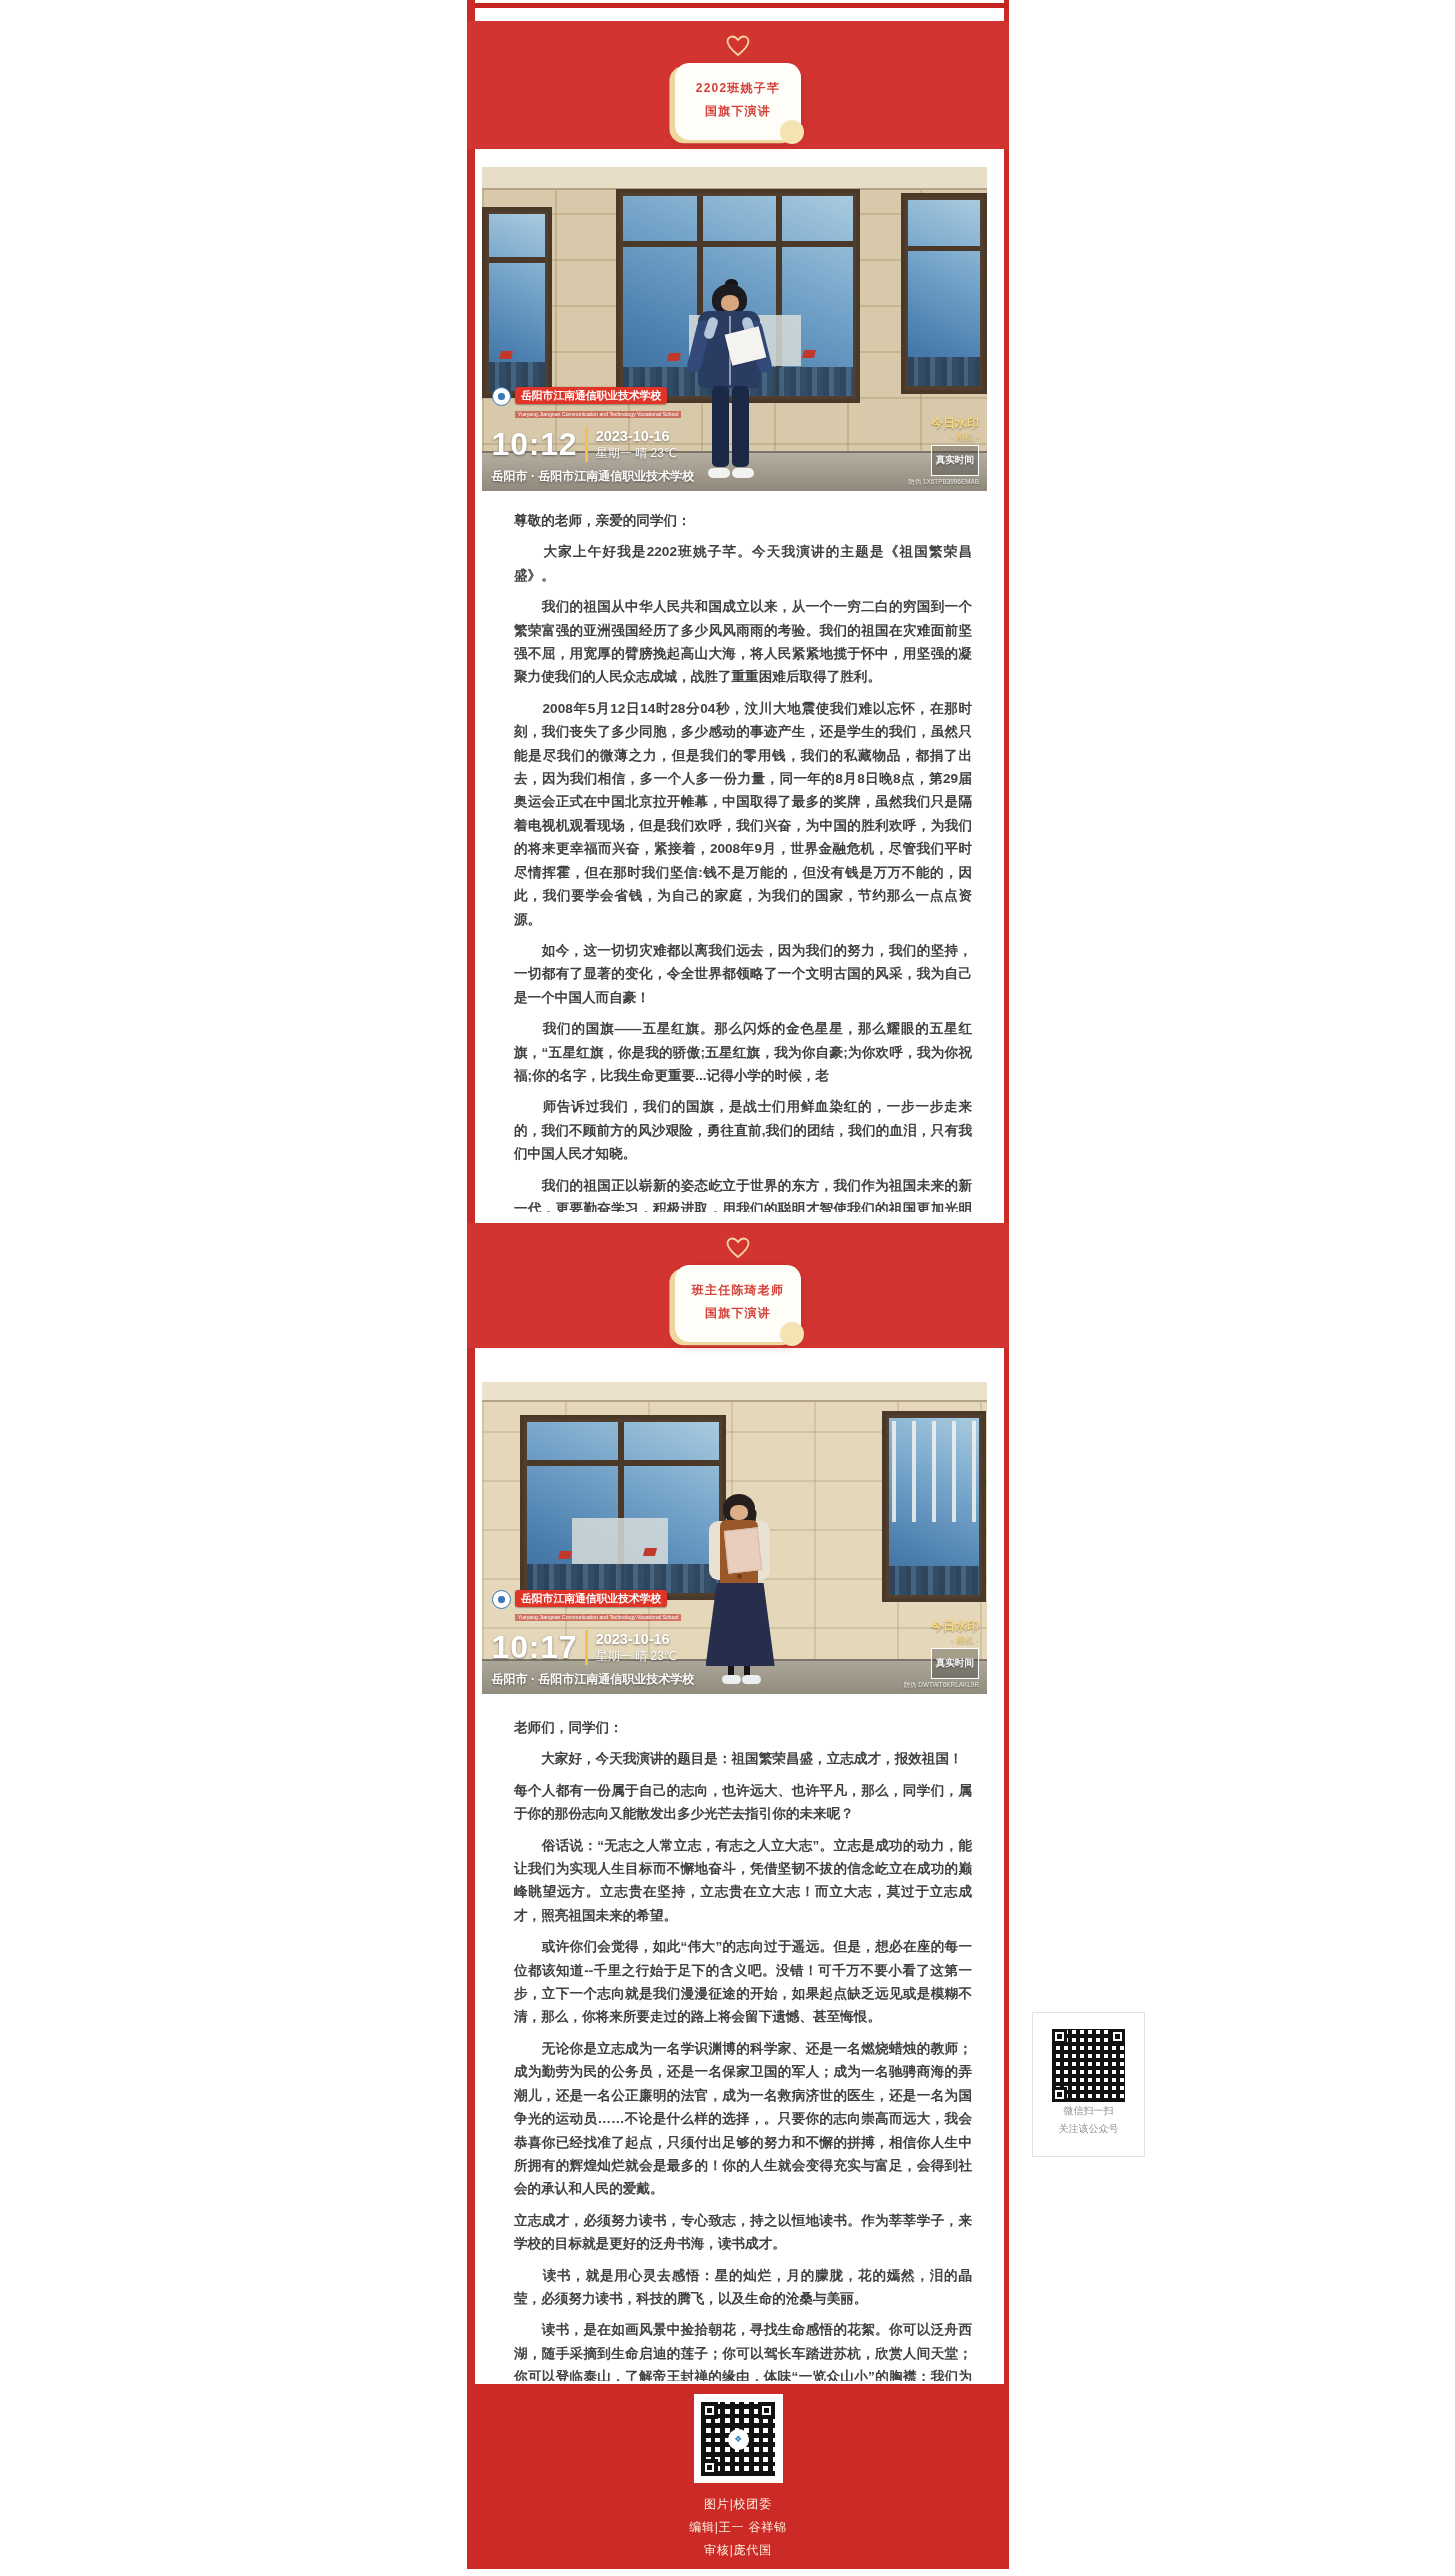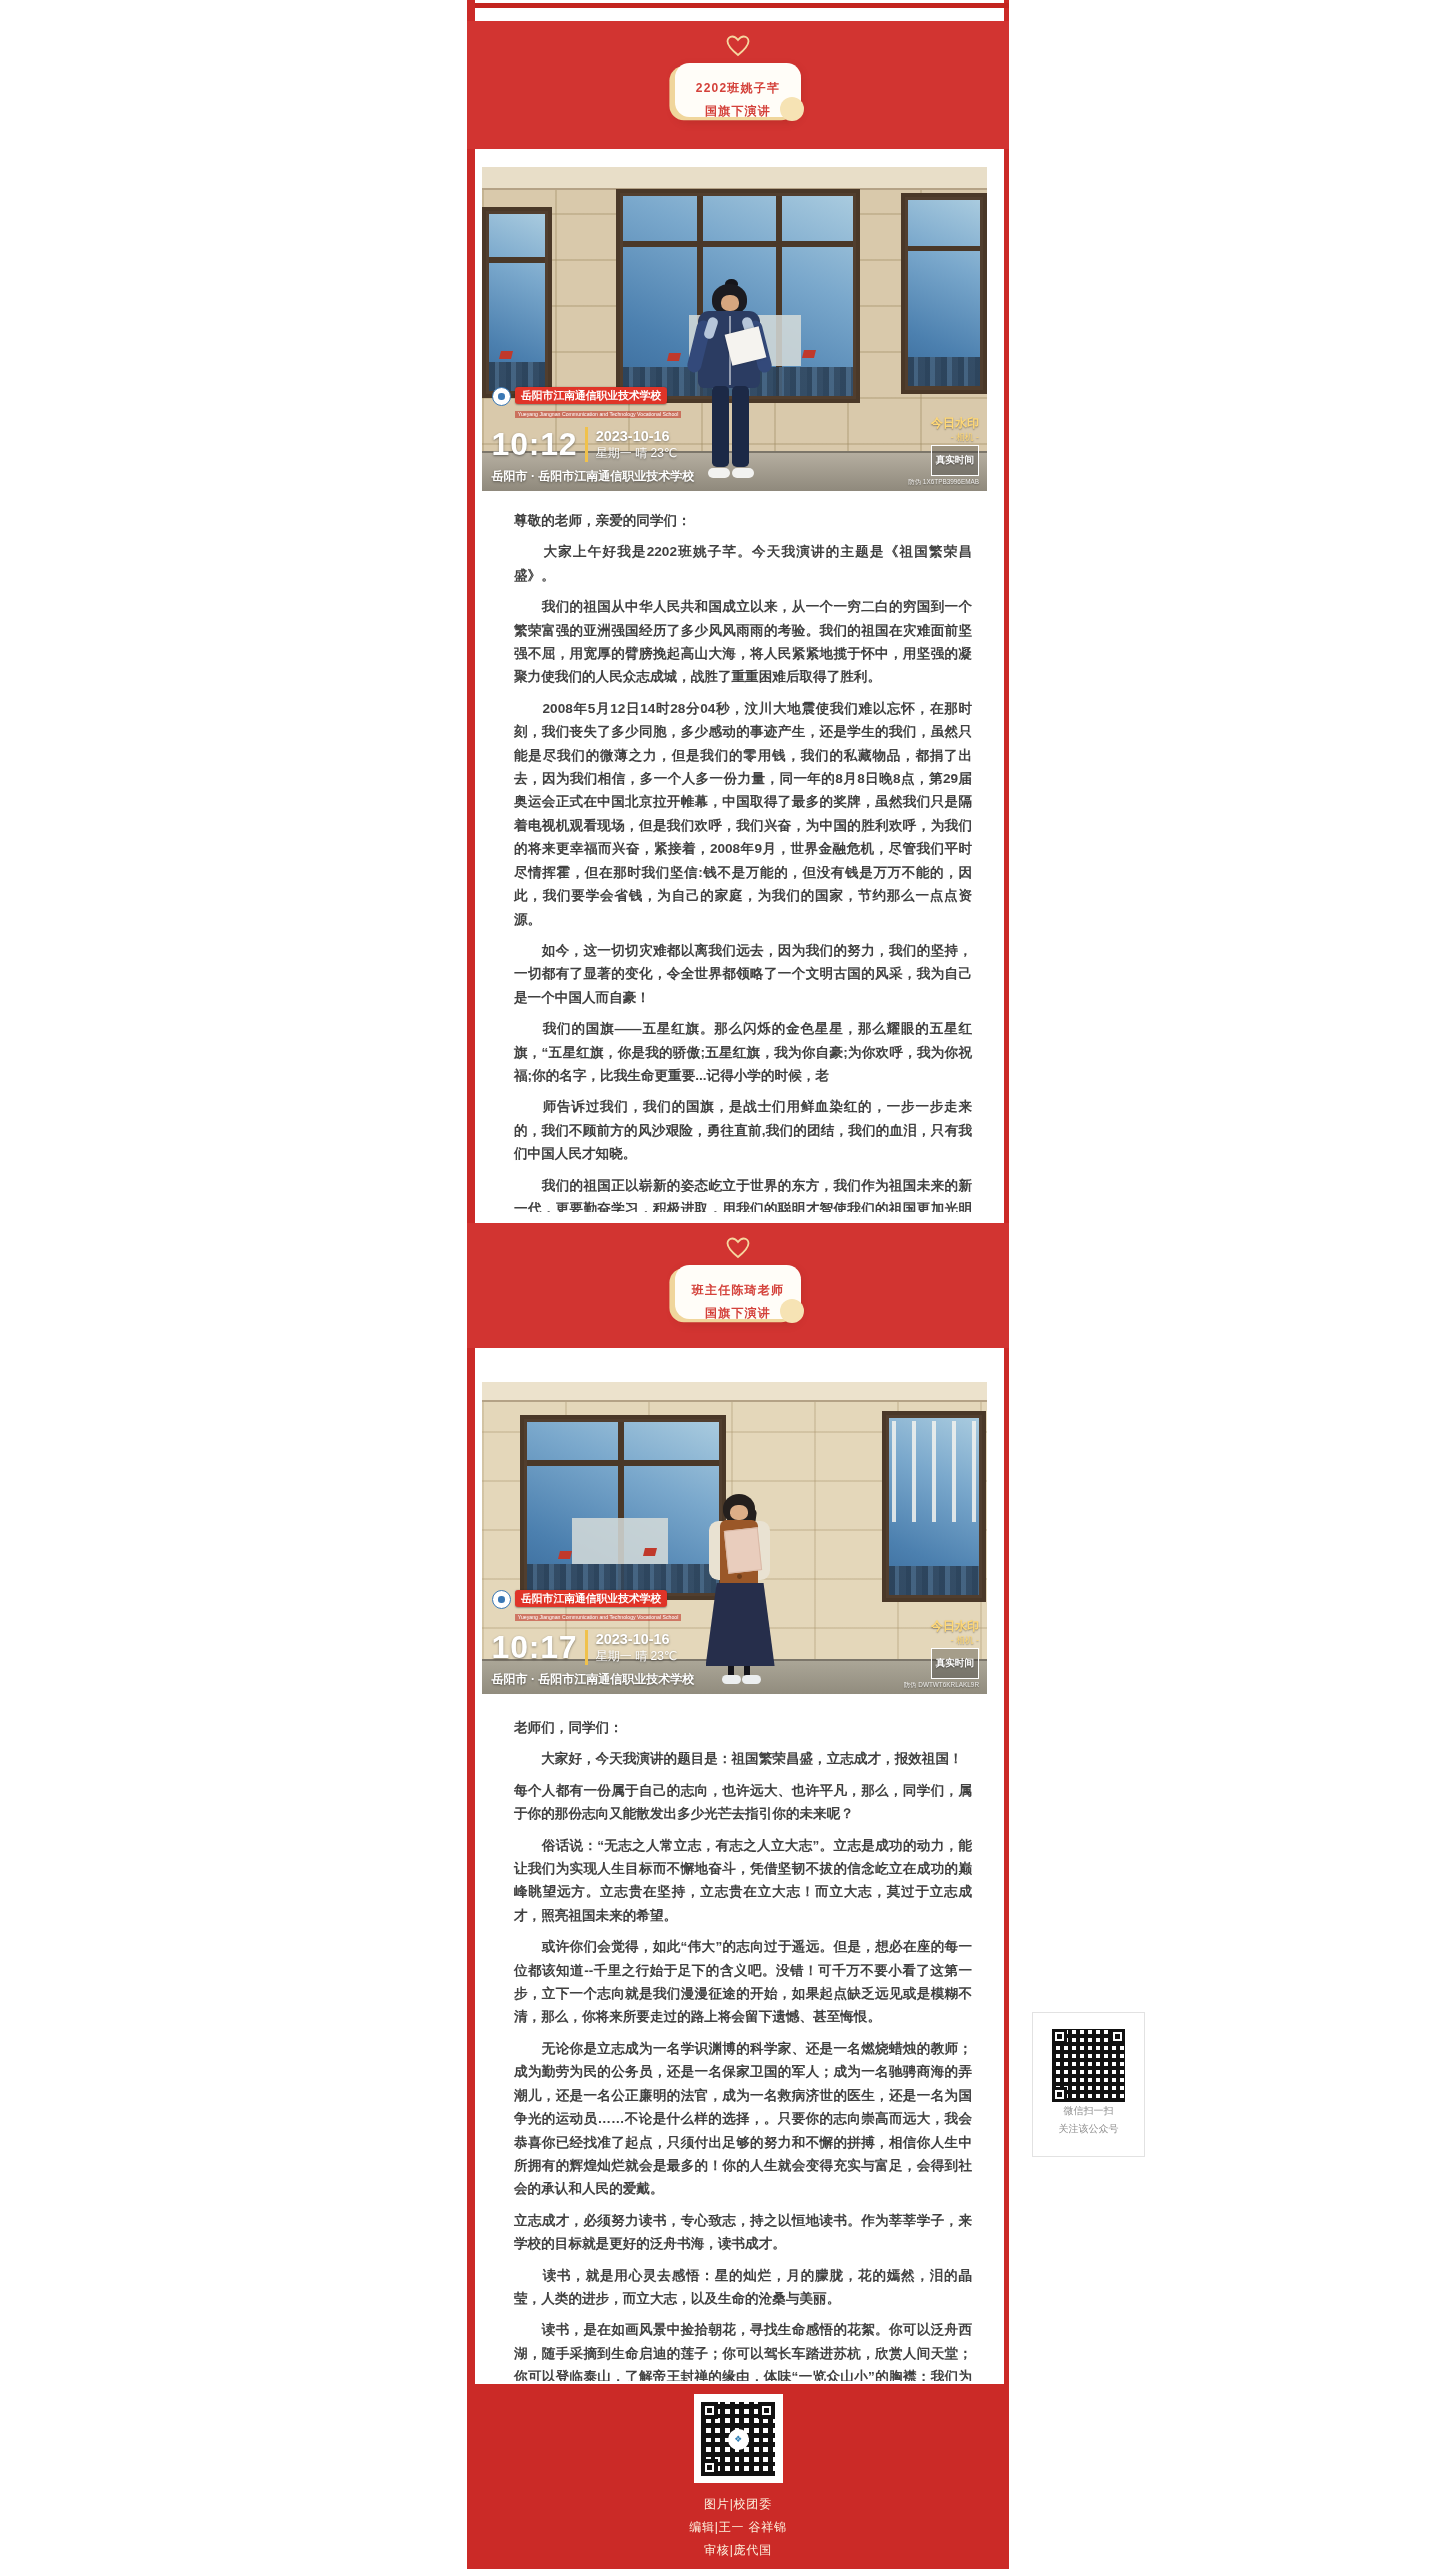--- a/index.html
+++ b/index.html
@@ -7,21 +7,21 @@
   .page{position:relative;width:1455px;height:2576px;background:#fff;overflow:hidden;}
   .column{position:absolute;left:467px;top:0;width:542px;height:2576px;background:#fff;}
   .stripe{position:absolute;top:0;height:2569px;background:#cb2a27;}
   .stripe.left{left:0;width:8px;}
   .stripe.right{right:0;width:4.8px;}
   .topline{position:absolute;left:8px;right:0;top:3.2px;height:4.8px;background:#c3241f;}
   .banner{position:absolute;left:0;right:0;background:#d23431;display:flex;flex-direction:column;align-items:center;}
   .banner.b1{top:21px;height:128px;}
   .banner.b2{top:1223px;height:125px;}
   .heart{margin-top:14.4px;}
-  .title-card{position:relative;width:126px;height:54px;background:#fffdf8;border-radius:14.4px;margin-top:5.6px;
+  .title-card{position:relative;width:126px;height:77px;background:#fffdf8;border-radius:14.4px;margin-top:5.6px;
     box-shadow:-5.6px 3.2px 0 #f0d69c, 0 4.8px 8px rgba(120,30,20,.25);z-index:1;}
   .title-card::after{content:'';position:absolute;right:-3.2px;bottom:-4px;width:24px;height:24px;background:#f6e3b4;border-radius:50%;z-index:-1;}
   .title-card .tline{display:block;text-align:center;color:#d4413a;font-size:12px;font-weight:bold;letter-spacing:1.2px;line-height:23px;}
   .title-card .tline:first-child{margin-top:13.6px;}
   
   .photo{position:absolute;left:15px;width:505px;overflow:hidden;background:#d9c9ab;}
   .photo.p1{top:167px;height:324px;}
   .photo.p2{top:1382px;height:312px;background:#e4d7ba;}
   .wall{position:absolute;inset:0;
     background-image:linear-gradient(rgba(160,140,100,.35) 1.6px,transparent 1.6px),linear-gradient(90deg,rgba(160,140,100,.35) 1.6px,transparent 1.6px);
@@ -262,21 +262,21 @@
         <p>老师们，同学们：</p>
       </div>
       <div>
 
       <p class="para">　　大家好，今天我演讲的题目是：祖国繁荣昌盛，立志成才，报效祖国！</p>
           <p class="para">每个人都有一份属于自己的志向，也许远大、也许平凡，那么，同学们，属于你的那份志向又能散发出多少光芒去指引你的未来呢？</p>
           <p class="para">　　俗话说：“无志之人常立志，有志之人立大志”。立志是成功的动力，能让我们为实现人生目标而不懈地奋斗，凭借坚韧不拔的信念屹立在成功的巅峰眺望远方。立志贵在坚持，立志贵在立大志！而立大志，莫过于立志成才，照亮祖国未来的希望。</p>
           <p class="para">　　或许你们会觉得，如此“伟大”的志向过于遥远。但是，想必在座的每一位都该知道--千里之行始于足下的含义吧。没错！可千万不要小看了这第一步，立下一个志向就是我们漫漫征途的开始，如果起点缺乏远见或是模糊不清，那么，你将来所要走过的路上将会留下遗憾、甚至悔恨。</p>
           <p class="para">　　无论你是立志成为一名学识渊博的科学家、还是一名燃烧蜡烛的教师；成为勤劳为民的公务员，还是一名保家卫国的军人；成为一名驰骋商海的弄潮儿，还是一名公正廉明的法官，成为一名救病济世的医生，还是一名为国争光的运动员……不论是什么样的选择，。只要你的志向崇高而远大，我会恭喜你已经找准了起点，只须付出足够的努力和不懈的拼搏，相信你人生中所拥有的辉煌灿烂就会是最多的！你的人生就会变得充实与富足，会得到社会的承认和人民的爱戴。</p>
           <p class="para">立志成才，必须努力读书，专心致志，持之以恒地读书。作为莘莘学子，来学校的目标就是更好的泛舟书海，读书成才。</p>
-          <p class="para">　　读书，就是用心灵去感悟：星的灿烂，月的朦胧，花的嫣然，泪的晶莹，人类的进步，而立大志，以及生命的沧桑与美丽。</p>
+          <p class="para">　　读书，就是用心灵去感悟：星的灿烂，月的朦胧，花的嫣然，泪的晶莹，必须努力读书，科技的腾飞，以及生命的沧桑与美丽。</p>
           <p class="para">　　读书，是在如画风景中捡拾朝花，寻找生命感悟的花絮。你可以泛舟西湖，随手采摘到生命启迪的莲子；你可以驾长车踏进苏杭，欣赏人间天堂；你可以登临泰山，了解帝王封禅的缘由，体味“一览众山小”的胸襟；我们为中华的崛起 而骄傲，为中华腾飞而勤奋读书。</p>
           <p class="para">我会将报效祖国立为自己最高的志向，并朝这个方向努力。</p>
           <p class="para">　　如此慷慨的宣言，好好珍藏在你的心灵深处！看看自己身边那么多真正为志向所拼搏的人们，我们应该好好把握自己的人生，我们应该珍惜社会给予我们这大好的时光和机会，更好更强地发展自我，明朝成才，我们学富五车，满载而归，成为建设祖国的栋梁。...</p>
         </div>
     </div>
 
     <div class="footer">
       <div class="qr-box">
         <div class="qr">
           <div class="fp tl"></div>

